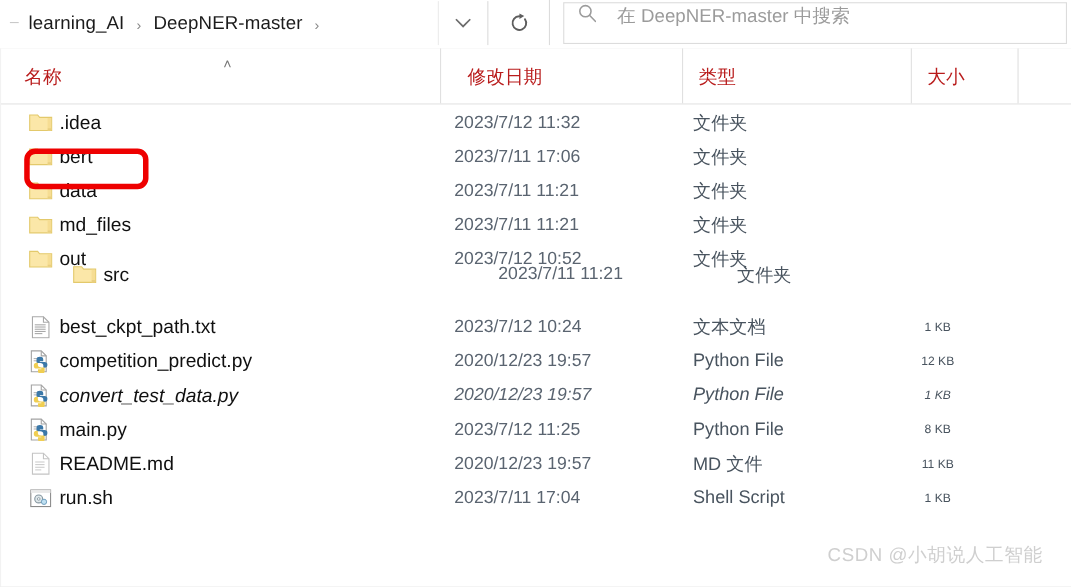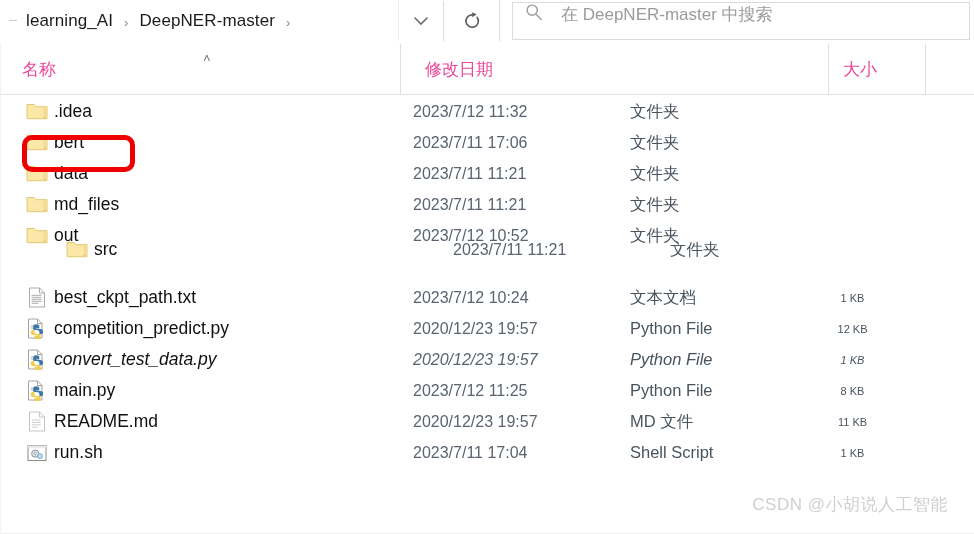--- a/index.html
+++ b/index.html
@@ -120,21 +120,21 @@
     background: #ffffff;
     border-bottom: 1px solid #e3e3e3;
   }
   .col {
     position: absolute;
     top: 0;
     height: 50px;
     display: flex;
     align-items: center;
     font-size: 17px;
-    color: #ec4899;
+    color: #b91c1c;
     box-sizing: border-box;
     padding-left: 14px;
     white-space: nowrap;
   }
   .col.sep {
     border-left: 1px solid #e0e0e0;
   }
   .col-name  { left: 8px;   width: 392px; padding-left: 14px; }
   .col-date  { left: 400px; width: 220px; padding-left: 24px; }
   .col-type  { left: 620px; width: 175px; }
@@ -280,20 +280,23 @@
 </div>
 
 <div class="colhead">
   <div class="col col-name">
     <span>名称</span>
   </div>
   <span class="sort-caret">˄</span>
 
   <div class="col col-date sep">
     <span>修改日期</span>
+  </div>
+  <div class="col col-type sep">
+    <span>类型</span>
   </div>
   <div class="col col-size sep">
     <span>大小</span>
   </div>
   <div class="col col-end"></div>
 </div>
 
 <div class="filelist" id="filelist">
     <div class="row" style="top: 0px;">
       <span class="cell-icon">

